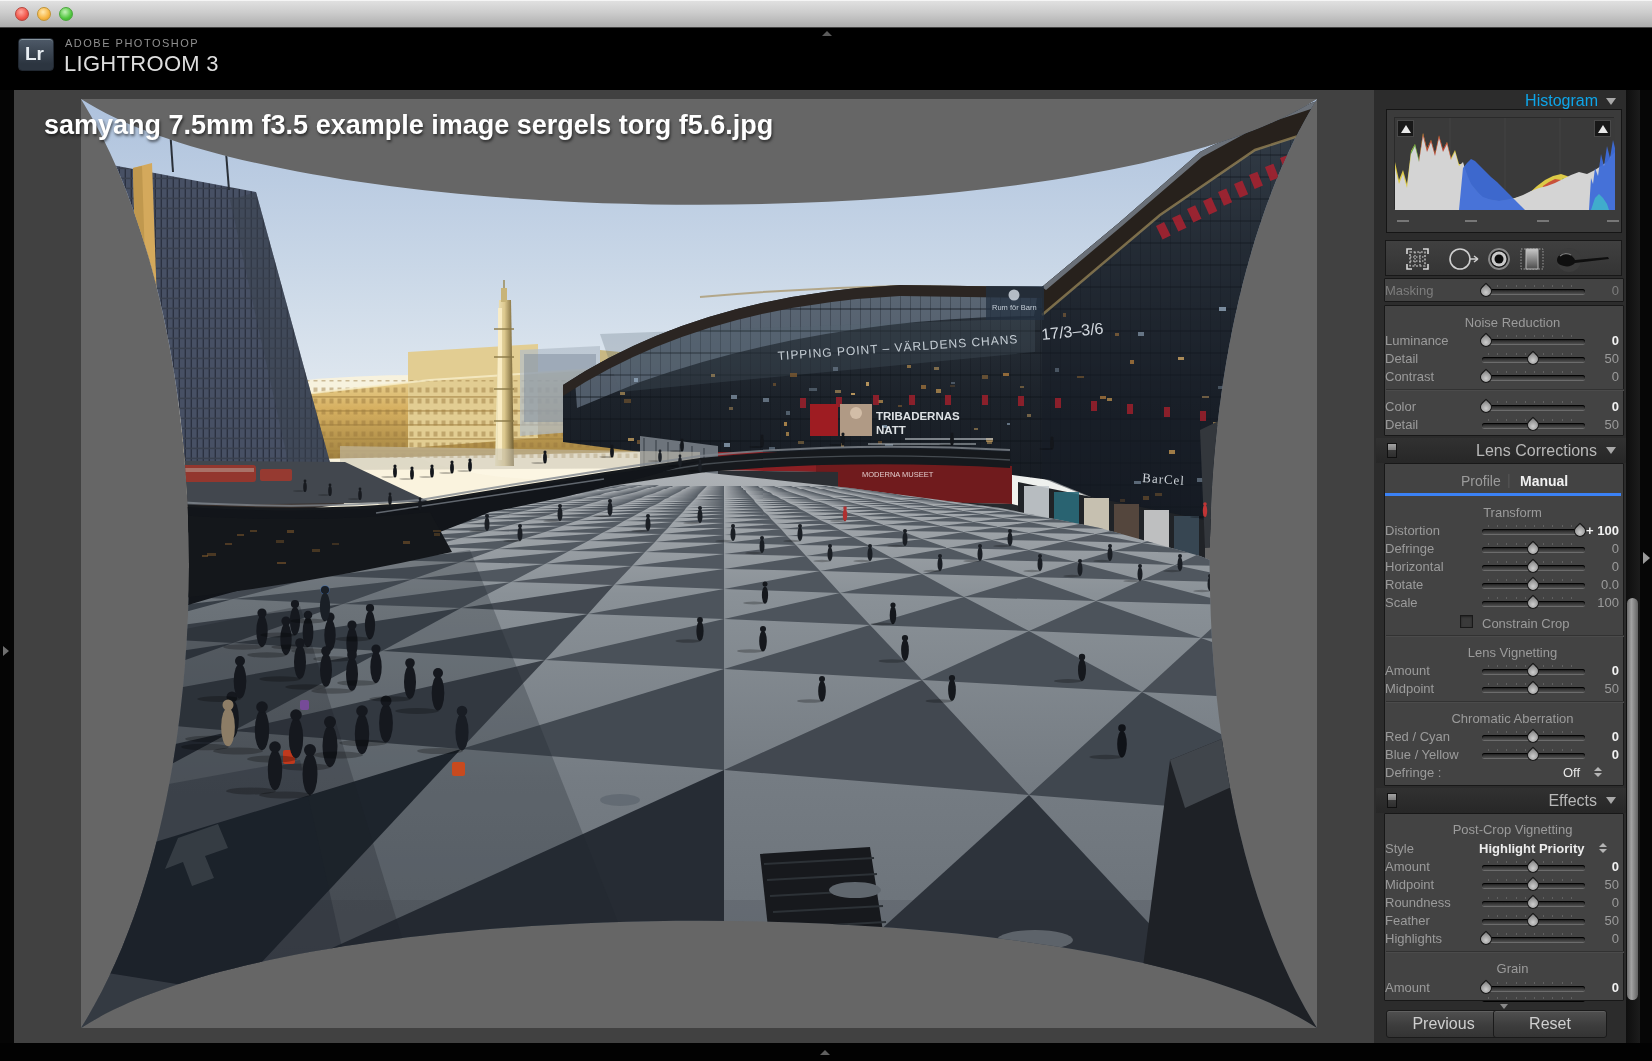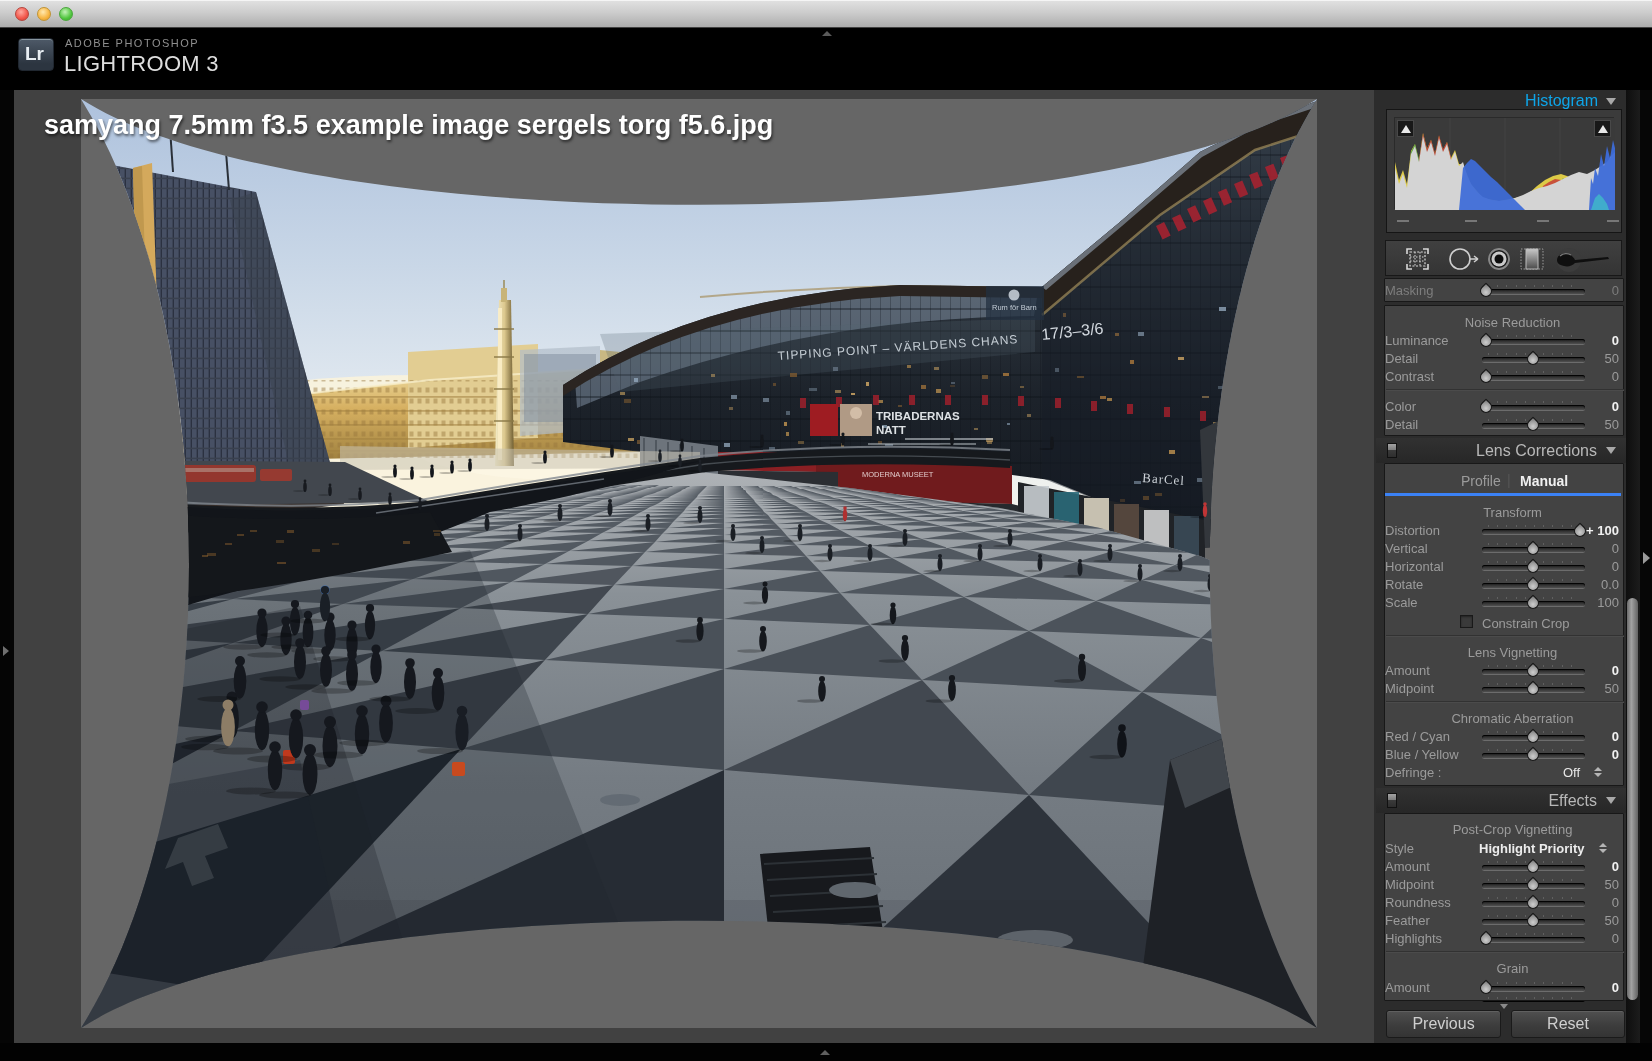--- a/index.html
+++ b/index.html
@@ -804,21 +804,21 @@
   <div class="title" style="top:41px">Transform</div>
   <div class="srow" style="top:58px">
         <div class="lab">Distortion</div>
         <div class="sl">
           <div class="tk"></div>
           <div class="th" style="left:92px"></div>
         </div>
         <div class="val w" style="left:186px;width:48px">+ 100</div>
       </div>
   <div class="srow" style="top:76px">
-        <div class="lab">Vertical</div>
+        <div class="lab">Defringe</div>
         <div class="sl">
           <div class="tk"></div>
           <div class="th" style="left:45px"></div>
         </div>
         <div class="val">0</div>
       </div>
   <div class="srow" style="top:94px">
         <div class="lab">Horizontal</div>
         <div class="sl">
           <div class="tk"></div>
@@ -951,18 +951,18 @@
         <div class="val w">0</div>
       </div>
   <div class="srow" style="top:183px;height:5px;overflow:hidden">
         <div class="sl" style="top:4px">
           <div class="tk"></div>
         </div>
       </div>
  </div>
  <div style="position:absolute;left:126px;top:914px;width:0;height:0;border-left:4px solid transparent;border-right:4px solid transparent;border-top:5px solid #8a8a8a"></div>
  <div class="btn" style="left:12px;top:920px;width:115px">Previous</div>
- <div class="btn" style="left:137px;top:920px;width:114px">Reset</div>
+ <div class="btn" style="left:119px;top:920px;width:114px">Reset</div>
  <div style="position:absolute;left:252px;top:0;width:14px;height:953px;background:linear-gradient(90deg,#0e0e0e,#1c1c1c)"></div>
  <div style="position:absolute;left:253px;top:508px;width:11px;height:402px;border-radius:6px;background:linear-gradient(90deg,#6a6a6a,#a2a2a2 40%,#636363)"></div>
  <div style="position:absolute;left:266px;top:0;width:12px;height:953px;background:#060606"></div>
  <div style="position:absolute;left:269px;top:462px;width:0;height:0;border-top:6px solid transparent;border-bottom:6px solid transparent;border-left:7px solid #9a9a9a"></div>
 </div>
 
 </body></html>

